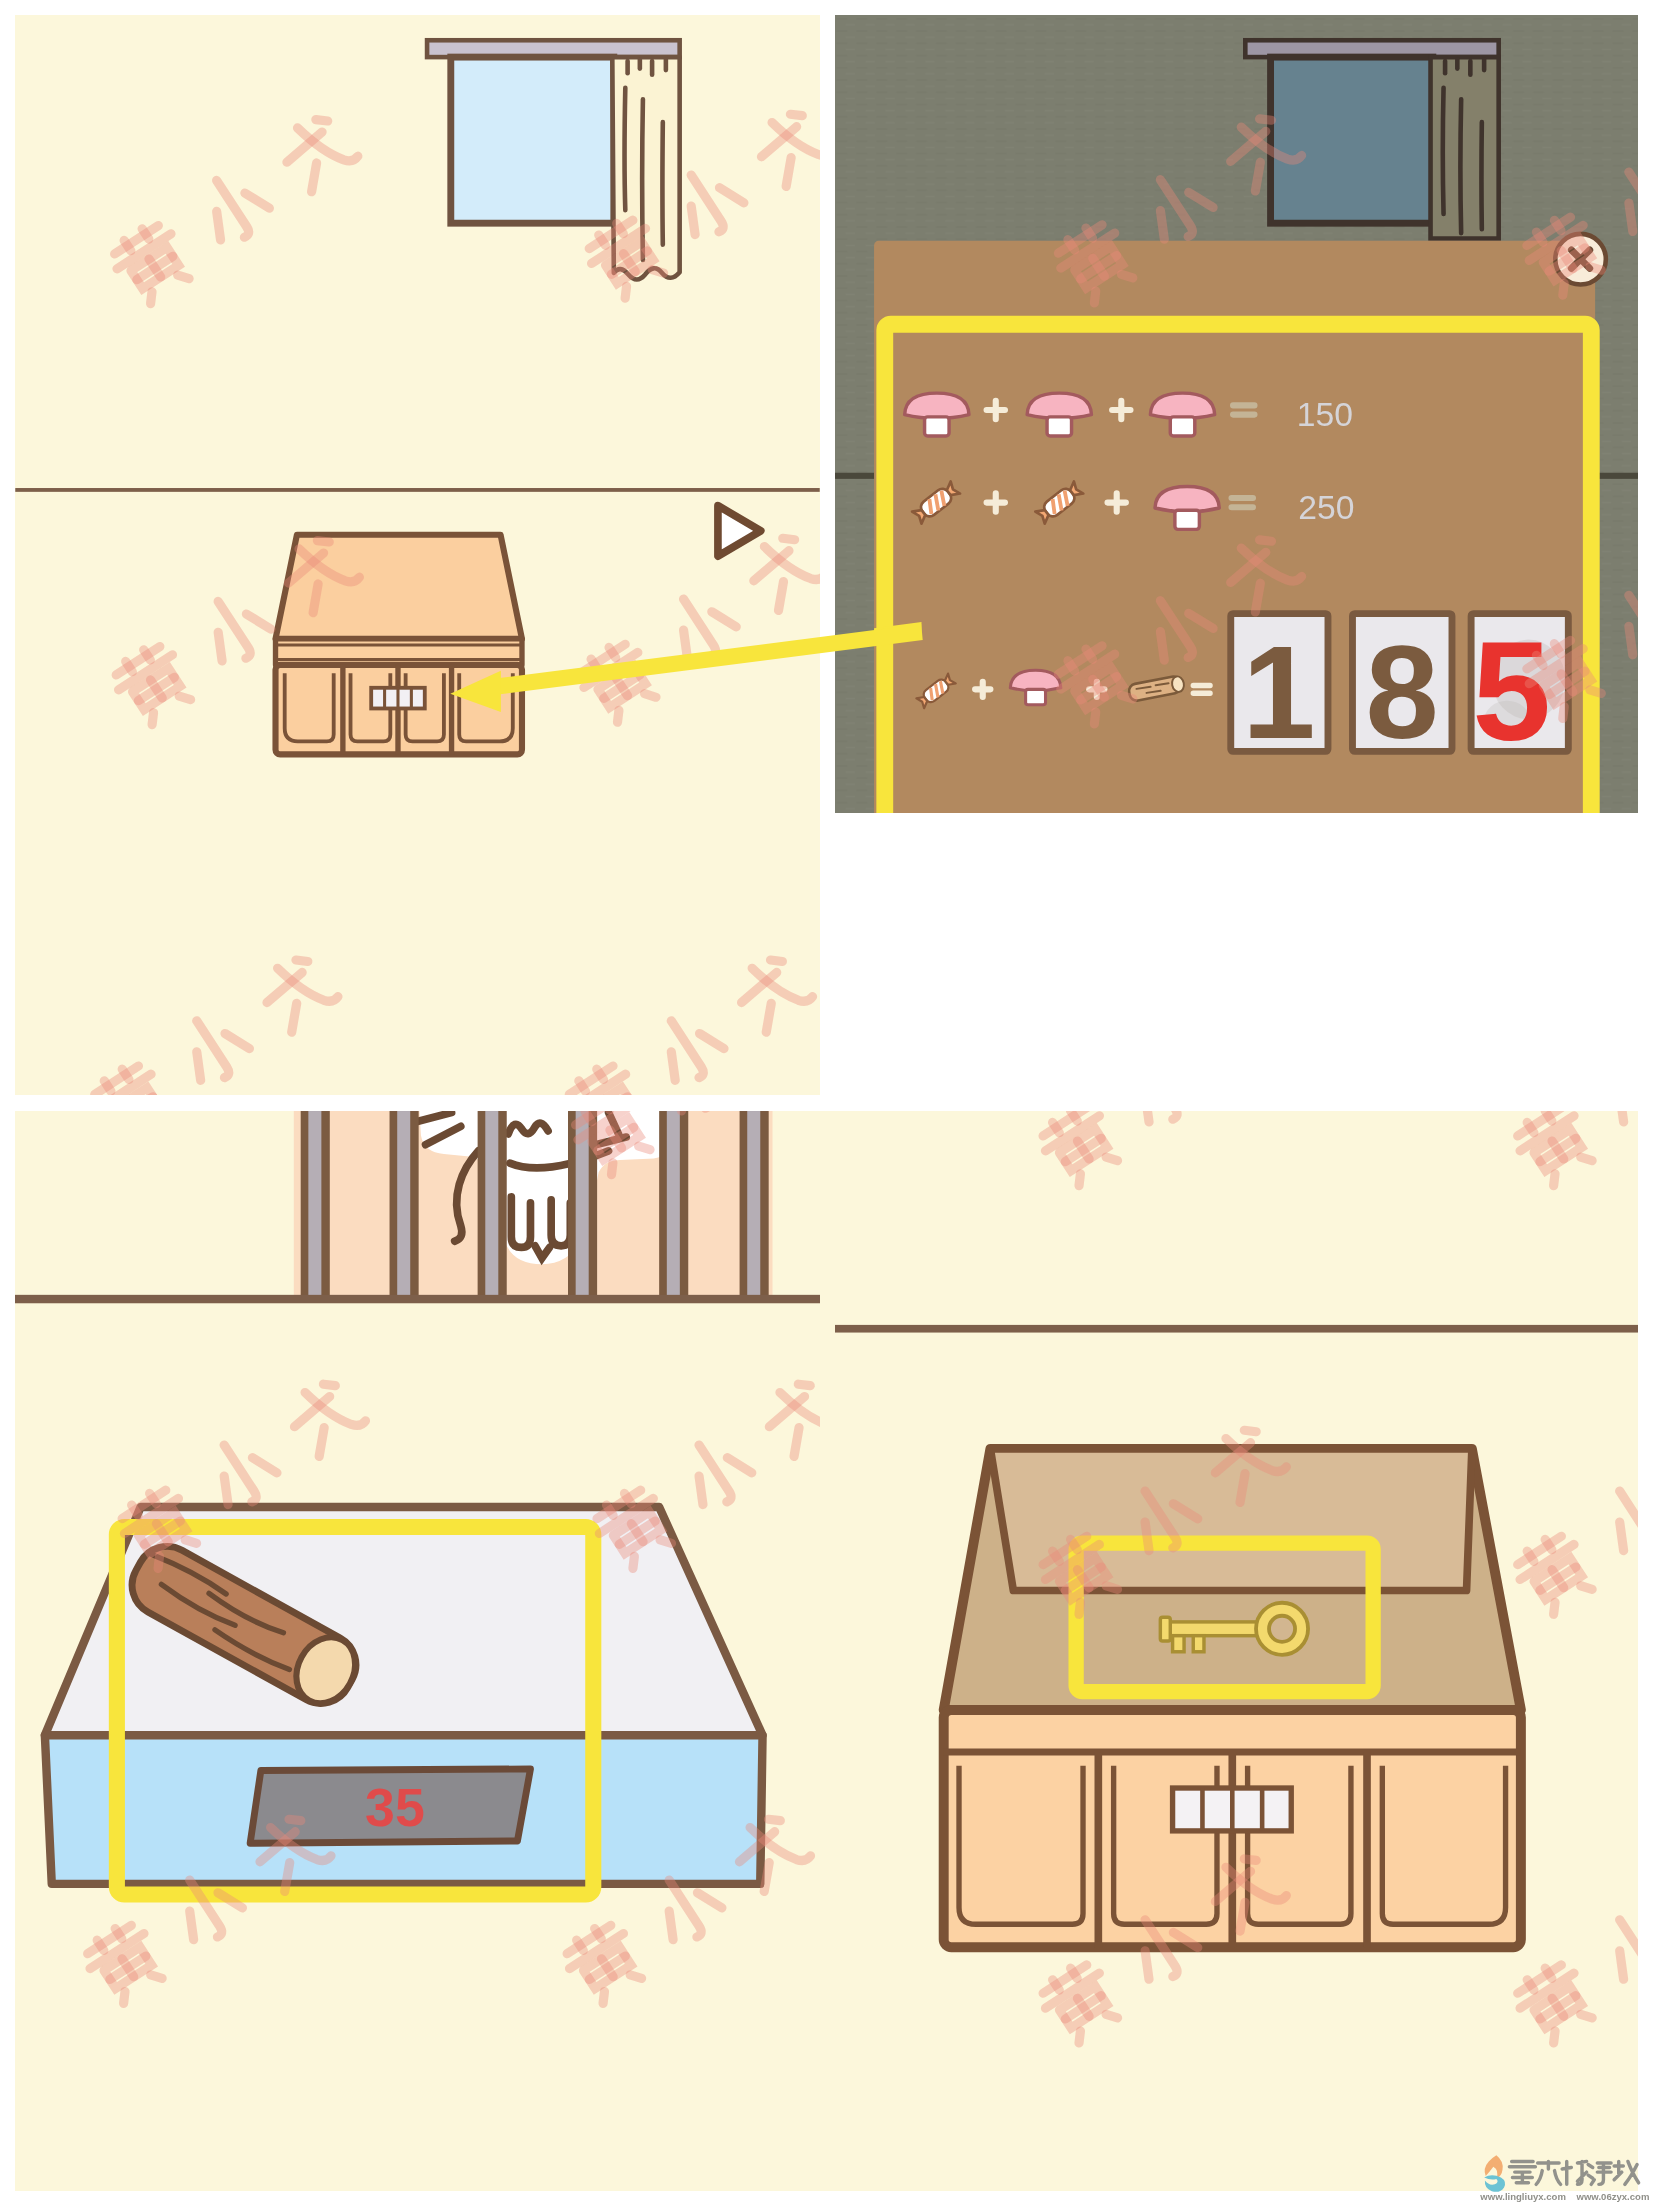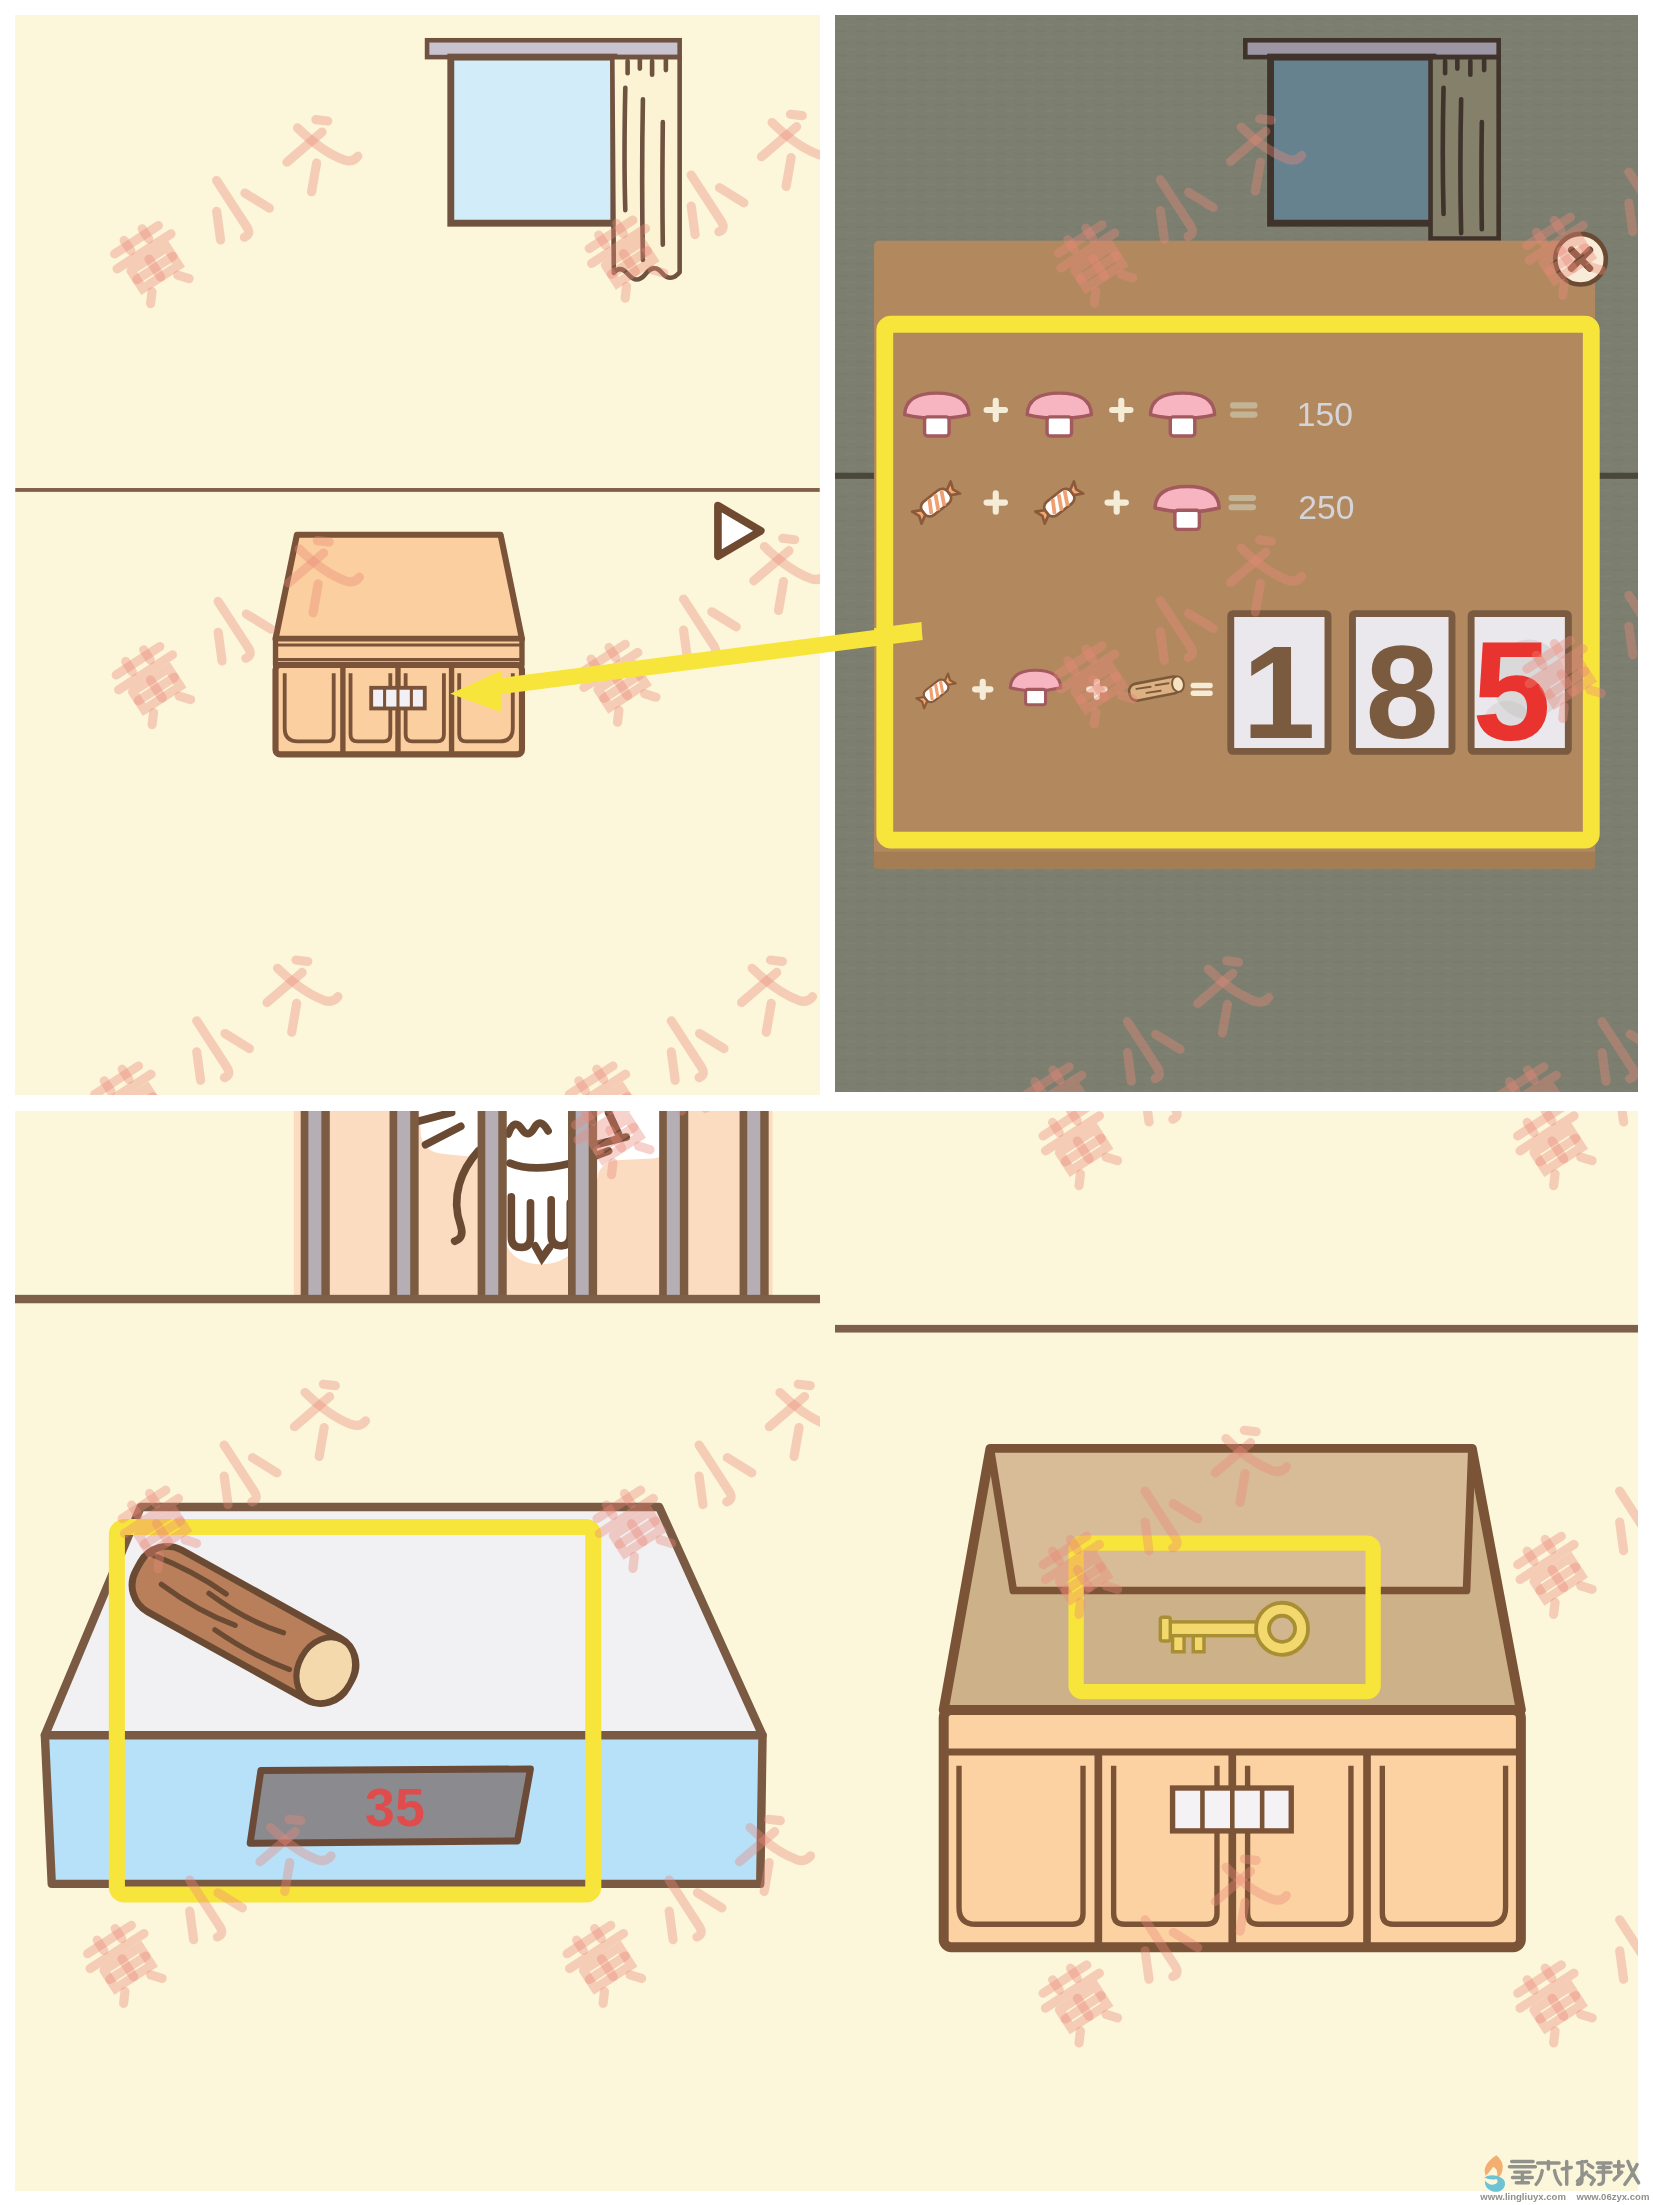--- a/index.html
+++ b/index.html
@@ -87,21 +87,21 @@
     <use href="#wm3" transform="translate(287,253) rotate(-33) translate(-130,0)"></use>
     <use href="#wm3" transform="translate(907,246) rotate(-33) translate(-130,0)"></use>
     <use href="#wm3" transform="translate(289,803) rotate(-33) translate(-130,0)"></use>
     <use href="#wm3" transform="translate(897,800) rotate(-33) translate(-130,0)"></use>
     <use href="#wm3" transform="translate(261,1351) rotate(-33) translate(-130,0)"></use>
     <use href="#wm3" transform="translate(881,1351) rotate(-33) translate(-130,0)"></use>
   </g>
 </svg>
 </div>
 
-<div class="q" style="left:835px;top:15.3px;width:803px;height:1077px;background:#7c7e6f;">
+<div class="q" style="left:835px;top:15.3px;width:803px;height:798px;background:#7c7e6f;">
 <svg width="803" height="1077" viewBox="0 0 1049 1407">
   <defs>
     <pattern id="tex" width="26" height="16" patternUnits="userSpaceOnUse">
       <rect width="26" height="16" fill="none"></rect>
       <rect x="2" y="4" width="14" height="2" fill="rgba(0,0,0,0.03)"></rect>
       <rect x="14" y="12" width="12" height="2" fill="rgba(255,255,255,0.03)"></rect>
     </pattern>
   </defs>
   <rect width="1049" height="1407" fill="url(#tex)"></rect>
 

